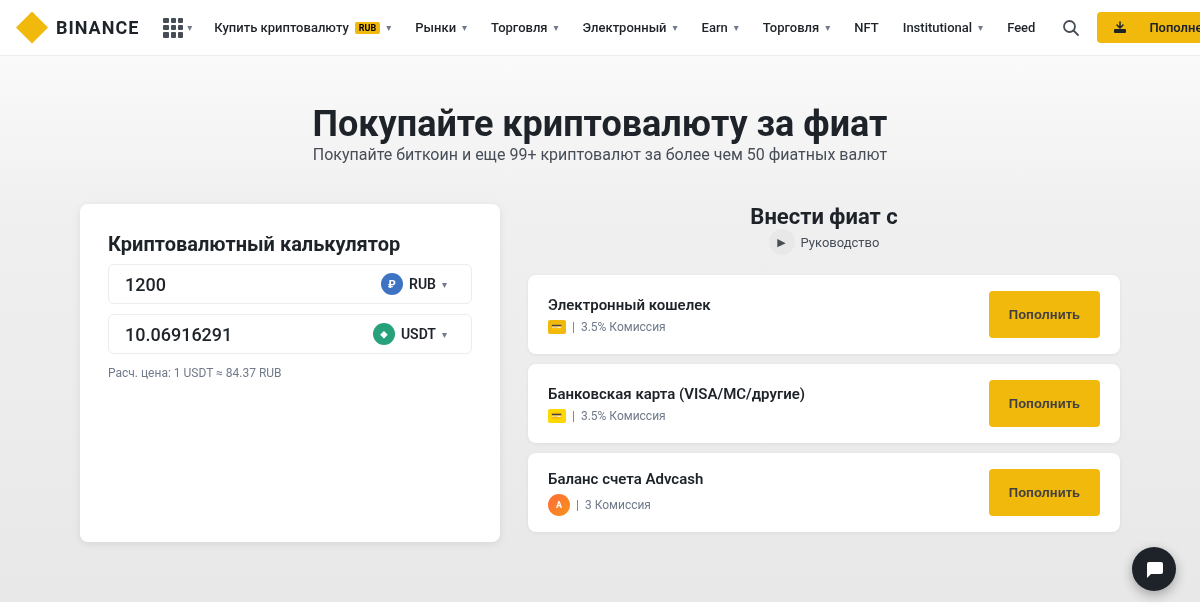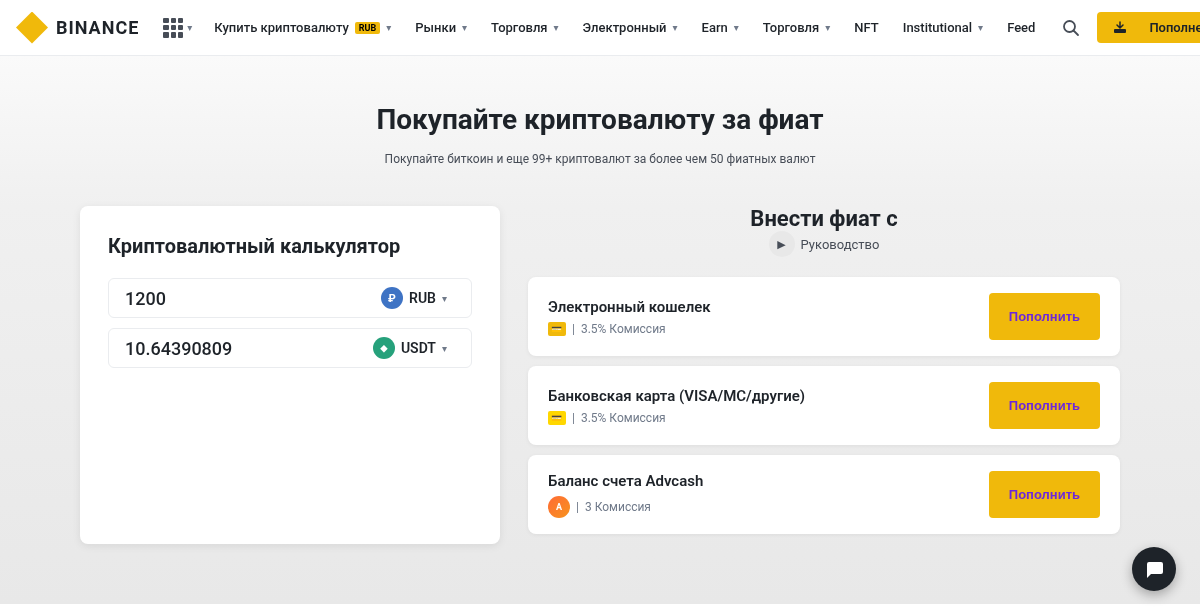--- a/index.html
+++ b/index.html
@@ -101,28 +101,27 @@
       white-space: nowrap;
     }
 
     
     .hero {
       background: linear-gradient(180deg, #fafafa 0%, #f0f0f0 100%);
       padding: 48px 20px 40px;
       text-align: center;
     }
     .hero h1 {
-      font-size: 28px;
-      font-weight: 700;
-      color: #1e2329;
-      margin-bottom: 16px;
+      font-size: 36px;
+      font-weight: 700;
+      color: #1e2329;
       line-height: 1.15;
     }
     .hero p {
-      font-size: 12px;
+      font-size: 16px;
       color: #474d57;
     }
 
     
     .content {
       background: linear-gradient(180deg, #f0f0f0 0%, #e8e8e8 100%);
       padding: 0 80px 60px;
       display: flex;
       gap: 28px;
       min-height: 300px;
@@ -134,21 +133,21 @@
       border-radius: 8px;
       padding: 28px;
       flex: 1;
       max-width: 420px;
       box-shadow: 0 2px 8px rgba(0,0,0,0.08);
     }
     .calc-title {
       font-size: 20px;
       font-weight: 700;
       color: #1e2329;
-      margin-bottom: 20px;
+      margin-bottom: 8px;
     }
     .calc-input-group {
       border: 1px solid #eaecef;
       border-radius: 6px;
       display: flex;
       align-items: center;
       padding: 4px 16px;
       margin-bottom: 2px;
     }
     .calc-input-group + .calc-input-group {
@@ -260,21 +259,21 @@
       width: 22px; height: 22px;
       border-radius: 50%;
       background: linear-gradient(135deg, #ff6b35, #f7931e);
       display: flex; align-items: center; justify-content: center;
       font-size: 9px;
       font-weight: 700;
       color: #fff;
     }
     .method-deposit-btn {
       background: #f0b90b;
-      color: #6d28d9;
+      color: #404040;
       font-weight: 600;
       font-size: 13px;
       padding: 16px 20px;
       border-radius: 4px;
       cursor: pointer;
       border: none;
       white-space: nowrap;
     }
 
     
@@ -387,28 +386,29 @@
     <div class="calc-input-group">
       <span class="calc-input-value">1200</span>
       <div class="calc-currency-selector">
         <div class="currency-icon rub-icon">₽</div>
         <span class="currency-code">RUB</span>
         <span class="currency-chevron">▾</span>
       </div>
     </div>
 
     <div class="calc-input-group">
-      <span class="calc-input-value">10.64390809</span>
+      <span class="calc-input-value">10.06916291</span>
       <div class="calc-currency-selector">
         <div class="currency-icon usdt-icon">◆</div>
         <span class="currency-code">USDT</span>
         <span class="currency-chevron">▾</span>
       </div>
     </div>
 
+    <div class="calc-price-note">Расч. цена: 1 USDT ≈ 84.37 RUB</div>
   </div>
 
   <div class="fiat-section">
     <div class="fiat-header">
       <div class="fiat-title">Внести фиат с</div>
       <div class="guide-btn">
         <div class="guide-play-icon">▶</div>
         <span>Руководство</span>
       </div>
     </div>

